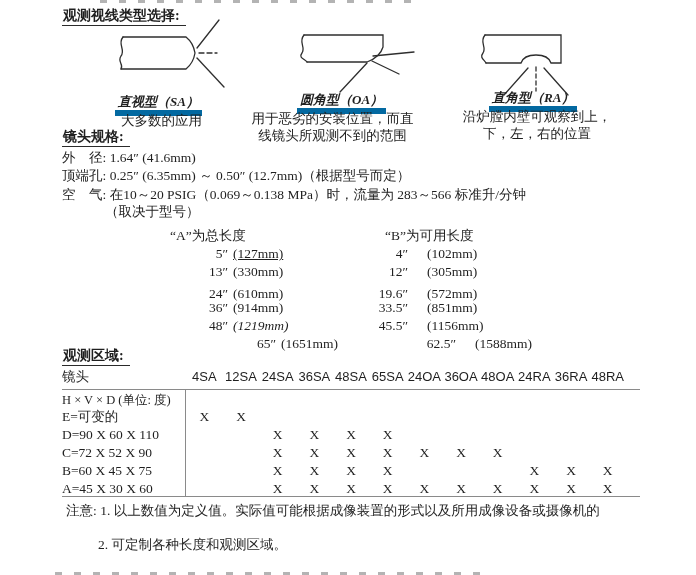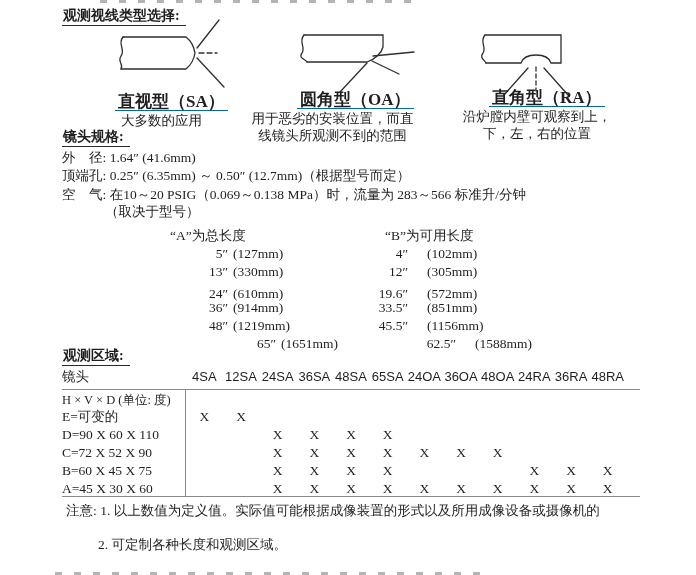--- a/index.html
+++ b/index.html
@@ -3,22 +3,22 @@
 <meta charset="utf-8">
 <style>
   html,body{margin:0;padding:0;background:#fff;}
   .page{position:relative;width:696px;height:575px;background:#ffffff;
         font-family:"Liberation Serif",serif;color:#1f1f1f;overflow:hidden;}
   .abs{position:absolute;}
   .t13{font-size:13.5px;line-height:15px;white-space:nowrap;}
   .t12{font-size:12.5px;line-height:14px;white-space:nowrap;}
   .heading{font-weight:bold;font-size:14px;line-height:16px;white-space:nowrap;
            border-bottom:1.5px solid #2a2a2a;padding:0 6px 1px 1px;}
-  .typelabel{font-weight:bold;font-size:17px;line-height:15px;white-space:nowrap;
-             border-bottom:1px solid #0369a1;padding:0 3px 1px 3px;}
+  .typelabel{font-weight:bold;font-size:13px;line-height:15px;white-space:nowrap;
+             border-bottom:6px solid #0369a1;padding:0 3px 1px 3px;font-style:italic;}
   .caption{font-size:13.5px;line-height:17px;text-align:center;}
   .sans{font-family:"Liberation Sans",sans-serif;}
   .flexrow{display:flex;}
   .cell{flex:1;text-align:center;}
   .hline{height:1px;background:#8a8a8a;}
   .vline{width:1px;background:#8a8a8a;}
   .rt{text-align:right;}
   svg{display:block;}
   svg path{stroke:#2e2e2e;stroke-width:1.3;fill:none;stroke-linecap:round;}
   .clip-strip{background:repeating-linear-gradient(90deg,#9a9a9a 0 7px,transparent 7px 19px);
@@ -75,21 +75,21 @@
   <div class="abs t13" style="left:62px;top:150px;">外　径: 1.64″ (41.6mm)</div>
   <div class="abs t13" style="left:62px;top:168px;">顶端孔: 0.25″ (6.35mm) ～ 0.50″ (12.7mm)（根据型号而定）</div>
   <div class="abs t13" style="left:62px;top:187px;">空　气: 在10～20 PSIG（0.069～0.138 MPa）时，流量为 283～566 标准升/分钟</div>
   <div class="abs t13" style="left:105px;top:204px;">（取决于型号）</div>
 
   <div class="abs t13" style="left:170px;top:228px;">“A”为总长度</div>
   <div class="abs t13" style="left:385px;top:228px;">“B”为可用长度</div>
 
   <div class="abs t13" style="left:0;top:246px;width:696px;height:15px;">
     <span class="abs rt" style="left:150px;width:78px;">5″</span>
-    <span class="abs" style="left:233px;">(127mm)</span>
+    <span class="abs" style="left:233px;text-decoration:underline;">(127mm)</span>
     <span class="abs rt" style="left:330px;width:78px;">4″</span>
     <span class="abs" style="left:427px;">(102mm)</span>
   </div>
   <div class="abs t13" style="left:0;top:264px;width:696px;height:15px;">
     <span class="abs rt" style="left:150px;width:78px;">13″</span>
     <span class="abs" style="left:233px;">(330mm)</span>
     <span class="abs rt" style="left:330px;width:78px;">12″</span>
     <span class="abs" style="left:427px;">(305mm)</span>
   </div>
   <div class="abs t13" style="left:0;top:286px;width:696px;height:15px;">
@@ -99,21 +99,21 @@
     <span class="abs" style="left:427px;">(572mm)</span>
   </div>
   <div class="abs t13" style="left:0;top:300px;width:696px;height:15px;">
     <span class="abs rt" style="left:150px;width:78px;">36″</span>
     <span class="abs" style="left:233px;">(914mm)</span>
     <span class="abs rt" style="left:330px;width:78px;">33.5″</span>
     <span class="abs" style="left:427px;">(851mm)</span>
   </div>
   <div class="abs t13" style="left:0;top:318px;width:696px;height:15px;">
     <span class="abs rt" style="left:150px;width:78px;">48″</span>
-    <span class="abs" style="left:233px;">(1219mm)</span>
+    <span class="abs" style="left:233px;font-style:italic;">(1219mm)</span>
     <span class="abs rt" style="left:330px;width:78px;">45.5″</span>
     <span class="abs" style="left:427px;">(1156mm)</span>
   </div>
   <div class="abs t13" style="left:0;top:336px;width:696px;height:15px;margin-left:48px;">
     <span class="abs rt" style="left:150px;width:78px;">65″</span>
     <span class="abs" style="left:233px;">(1651mm)</span>
     <span class="abs rt" style="left:330px;width:78px;">62.5″</span>
     <span class="abs" style="left:427px;">(1588mm)</span>
   </div>
 

